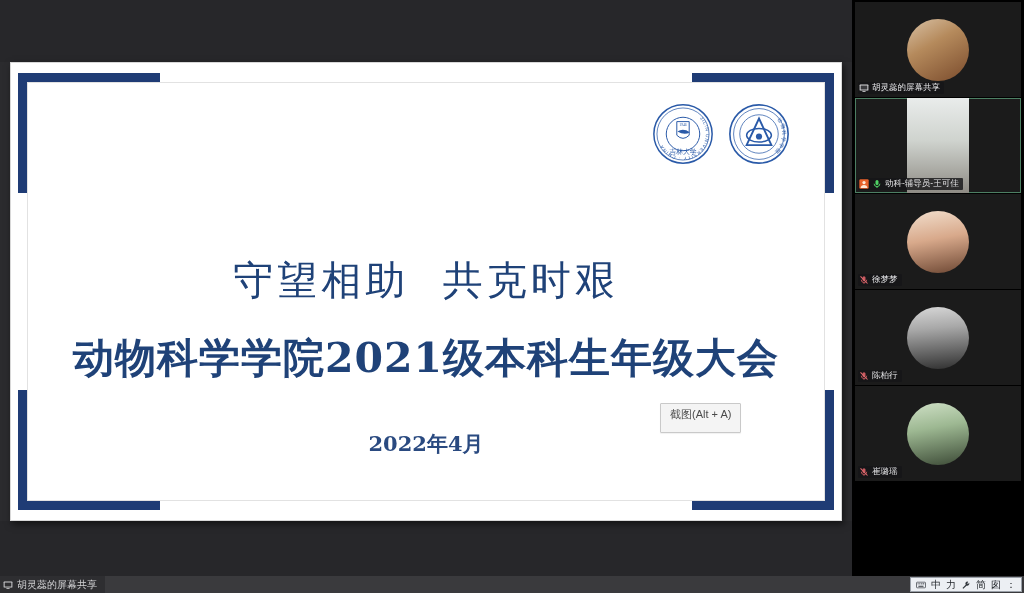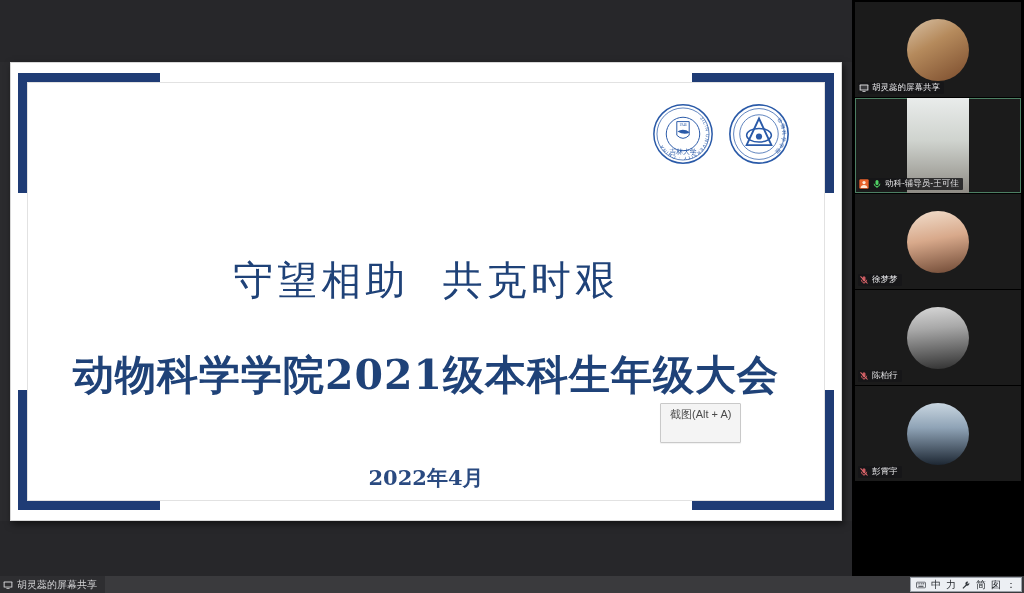--- a/index.html
+++ b/index.html
@@ -73,35 +73,34 @@
     white-space:pre;
   }
   .slide-subtitle{
     position:absolute; left:0; right:0; top:248px;
     text-align:center;
     font-family:"DejaVu Serif","Liberation Serif",serif;
     font-weight:bold;
     font-size:41px;
     letter-spacing:1px;
     color:#1f4278;
-    margin-top:17px;
   }
   .slide-date{
-    position:absolute; left:0; right:0; top:381px;
+    position:absolute; left:0; right:0; top:347px;
     text-align:center;
     font-family:"DejaVu Serif","Liberation Serif",serif;
     font-weight:bold;
     font-size:21px;
     color:#2a4a80;
   }
 
   
   .snip-tip{
     position:absolute; left:660px; top:403px;
-    padding:3px 9px 20px;
+    padding:3px 9px 10px;
     border:1px solid #c9c9c9;
     background:#f4f4f4;
     color:#4a4a4a;
     font-size:11px;
     font-family:"Liberation Sans","DejaVu Sans",sans-serif;
     border-radius:1px;
     box-shadow:0 1px 1px rgba(0,0,0,.06);
   }
 
   
@@ -307,35 +306,35 @@
         <svg class="mini-icon" viewBox="0 0 16 16" aria-hidden="true">
           <rect x="5.6" y="1.8" width="4.8" height="7.6" rx="2.4" fill="#c9595f"></rect>
           <path d="M3.6 7.6a4.4 4.4 0 0 0 8.8 0" fill="none" stroke="#c9595f" stroke-width="1.4"></path>
           <rect x="7.2" y="11.6" width="1.6" height="2.4" fill="#c9595f"></rect>
           <path d="M2.4 2.2 L13.6 13.6" stroke="#e06a70" stroke-width="1.7"></path>
         </svg>
         <span>陈柏行</span>
       </div>
     </div>
 
-
     <div class="tile">
       <div class="tile-video">
-        <div class="avatar-circle g-f"></div>
+        <div class="avatar-circle g-e"></div>
       </div>
       <div class="tile-label">
         <svg class="mini-icon" viewBox="0 0 16 16" aria-hidden="true">
           <rect x="5.6" y="1.8" width="4.8" height="7.6" rx="2.4" fill="#c9595f"></rect>
           <path d="M3.6 7.6a4.4 4.4 0 0 0 8.8 0" fill="none" stroke="#c9595f" stroke-width="1.4"></path>
           <rect x="7.2" y="11.6" width="1.6" height="2.4" fill="#c9595f"></rect>
           <path d="M2.4 2.2 L13.6 13.6" stroke="#e06a70" stroke-width="1.7"></path>
         </svg>
-        <span>彭霄宇</span>
-      </div>
-    </div>
+        <span>崔璐瑶</span>
+      </div>
+    </div>
+
 
   </div>
 
   <div class="bottom-bar">
     <div class="share-tag">
       <svg class="mini-icon" viewBox="0 0 16 16" aria-hidden="true">
         <rect x="1" y="2.5" width="14" height="9.5" rx="1" fill="#cfcfd2"></rect>
         <rect x="2.6" y="4" width="10.8" height="6.5" fill="#2e2e31"></rect>
         <rect x="5.5" y="13" width="5" height="1.3" fill="#cfcfd2"></rect>
       </svg>

